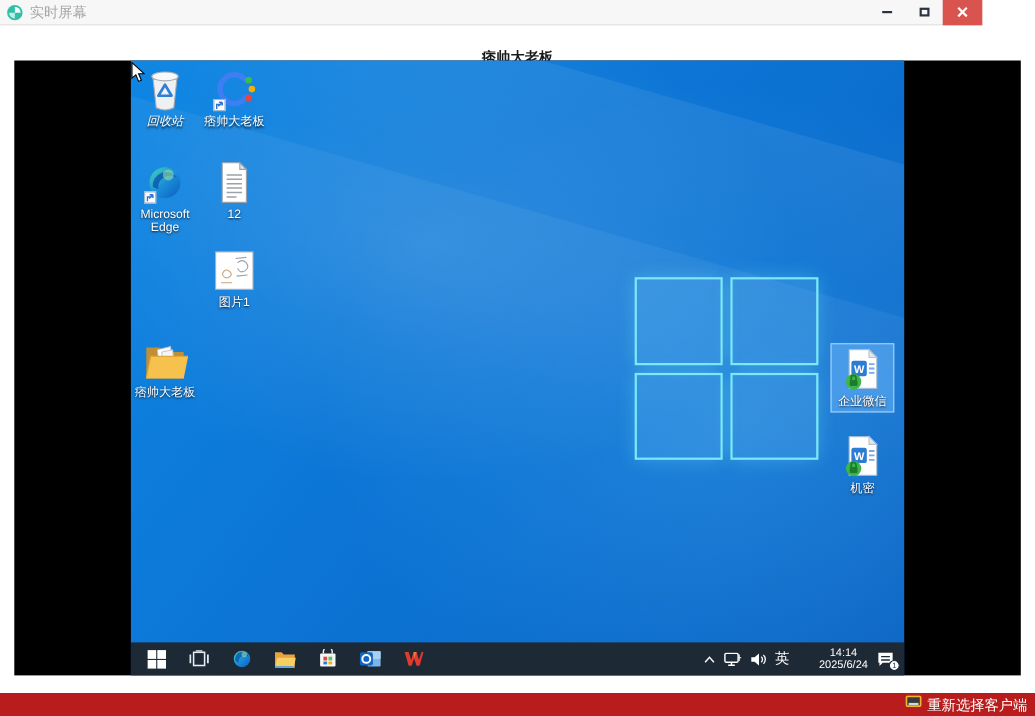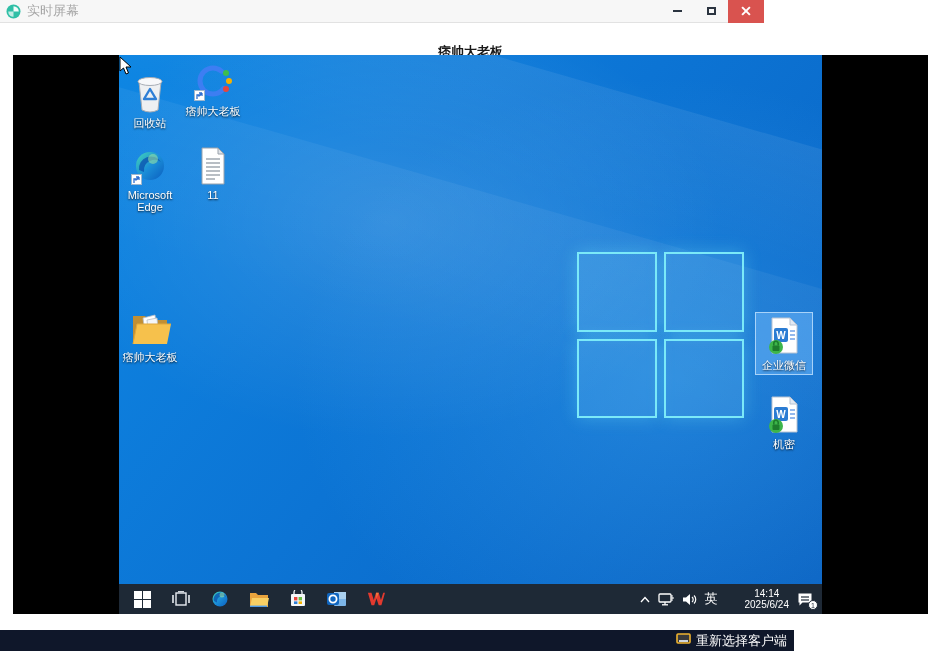--- a/index.html
+++ b/index.html
@@ -1,20 +1,20 @@
 <!DOCTYPE html>
 <html><head>
 <meta charset="utf-8">
 <style>
   * { margin:0; padding:0; box-sizing:border-box; }
   html,body { width:941px; height:651px; background:#ffffff; font-family:"Liberation Sans", sans-serif; overflow:hidden; }
   .app { position:relative; width:941px; height:651px; background:#fff; }
 
   
-  .titlebar { position:absolute; left:0; top:0; width:764px; height:23px; background:#f7f7f7; border-bottom:1px solid #e2e2e2; display:flex; align-items:center; }
+  .titlebar { position:absolute; left:0; top:0; width:893px; height:23px; background:#f7f7f7; border-bottom:1px solid #e2e2e2; display:flex; align-items:center; }
   .app-icon { width:15px; height:15px; margin-left:6px; flex:0 0 auto; }
   .win-title { margin-left:6px; font-size:13px; color:#a6a6a6; }
   .win-controls { margin-left:auto; display:flex; height:23px; }
   .ctl { width:34px; height:23px; display:flex; align-items:center; justify-content:center; cursor:default; }
   .ctl .bar { width:9px; height:2px; background:#2b3440; }
   .ctl .sq { width:9px; height:8px; border:2px solid #2b3440; }
   .ctl.close { background:#d9534f; width:36px; position:relative; }
   .ctl.close .x1,.ctl.close .x2 { position:absolute; left:50%; top:50%; width:11px; height:2px; background:#fff; }
   .ctl.close .x1 { transform:translate(-50%,-50%) rotate(45deg); }
   .ctl.close .x2 { transform:translate(-50%,-50%) rotate(-45deg); }
@@ -52,21 +52,21 @@
   .tb-btn { width:22px; height:22px; display:flex; align-items:center; justify-content:center; }
   .tray { margin-left:auto; display:flex; align-items:center; gap:8px; padding-right:8px; }
   .tray-ime { color:#fff; font-size:13px; }
   .tray-clock { color:#fff; font-size:10px; line-height:11px; text-align:center;margin-left:19px; }
   .tray-ico { display:flex; align-items:center; justify-content:center; }
 
   
   .cursor { position:absolute; left:0px; top:1px; }
 
   
-  .footer { position:absolute; left:0; top:630px; width:794px; height:21px; background:#0f172a; display:flex; align-items:center; justify-content:flex-end; }
+  .footer { position:absolute; left:0; top:630px; width:941px; height:21px; background:#b91c1c; display:flex; align-items:center; justify-content:flex-end; }
   .reselect { display:flex; align-items:center; gap:5px; padding-right:7px; cursor:default; }
   .reselect .lbl { color:#fff; font-size:13px; }
 </style>
 </head>
 <body>
 
 <div class="app">
 
   <div class="titlebar">
     <span class="app-icon">
@@ -100,21 +100,21 @@
       <div class="beam b1"></div>
       <div class="beam b2"></div>
 
       <div class="winlogo">
         <span></span>
           <span></span>
           <span></span>
           <span></span>
       </div>
 
-      <div class="cell" style="left:2px; top:16px;">
+      <div class="cell" style="left:2px; top:4px;font-style:italic;">
         <span class="ic">
           <svg width="38" height="40" viewBox="0 0 38 40">
             <path d="M8 8 L11 36 Q19 40 27 36 L30 8 Z" fill="#eef0f2" stroke="#a8adb5" stroke-width="1"></path>
             <ellipse cx="19" cy="7.5" rx="12" ry="4" fill="#f7f8fa" stroke="#a8adb5" stroke-width="1"></ellipse>
             <path d="M19 15 l6 10 h-12 z" fill="none" stroke="#2f7fd6" stroke-width="2.4" stroke-linejoin="round"></path>
           </svg>
         </span>
         <span class="lbl">回收站</span>
       </div>
 
@@ -166,24 +166,39 @@
             <g stroke="#9aa2ab" stroke-width="1.4">
               <line x1="10" y1="13" x2="24" y2="13"></line>
                 <line x1="10" y1="17" x2="24" y2="17"></line>
               <line x1="10" y1="21" x2="24" y2="21"></line>
                 <line x1="10" y1="25" x2="24" y2="25"></line>
               <line x1="10" y1="29" x2="24" y2="29"></line>
                 <line x1="10" y1="33" x2="19" y2="33"></line>
             </g>
           </svg>
         </span>
-        <span class="lbl">11</span>
-      </div>
-
-
+        <span class="lbl">12</span>
+      </div>
+
+
+      <div class="cell" style="left:65px; top:168px;">
+        <span class="ic">
+          <svg width="38" height="38" viewBox="0 0 38 38">
+            <rect x="2" y="2" width="34" height="34" fill="#fff" stroke="#aab1b9" stroke-width="1"></rect>
+            <g fill="none" stroke-width="1">
+              <path d="M8 22 q3 -6 7 -2 q3 3 -1 5 q-4 2 -6 -3" stroke="#caa27c"></path>
+              <path d="M22 12 q4 -4 8 0 q3 4 -1 7 q-5 3 -7 -2" stroke="#9aa2ab"></path>
+              <line x1="20" y1="8" x2="30" y2="7" stroke="#9aa2ab"></line>
+              <line x1="21" y1="24" x2="31" y2="23" stroke="#9aa2ab"></line>
+              <line x1="7" y1="30" x2="17" y2="30" stroke="#caa27c"></line>
+            </g>
+          </svg>
+        </span>
+        <span class="lbl">图片1</span>
+      </div>
 
       <div class="cell" style="left:2px; top:250px;">
         <span class="ic">
           <svg width="42" height="40" viewBox="0 0 42 40">
             <path d="M4 8 L16 8 L19 12 L38 12 L38 36 L4 36 Z" fill="#c08f35"></path>
             <path d="M14 10 L26 7 L29 31 L17 34 Z" fill="#fff" stroke="#b9bfc7" stroke-width="0.8"></path>
             <path d="M18 12 L28 10 L30 30 L20 32 Z" fill="#f4f6f8" stroke="#b9bfc7" stroke-width="0.8"></path>
             <path d="M4 36 L8 16 L42 16 L38 36 Z" fill="#f6c14c"></path>
             <path d="M4 36 L8 16 L42 16" fill="none" stroke="#e0a83a" stroke-width="1"></path>
           </svg>

